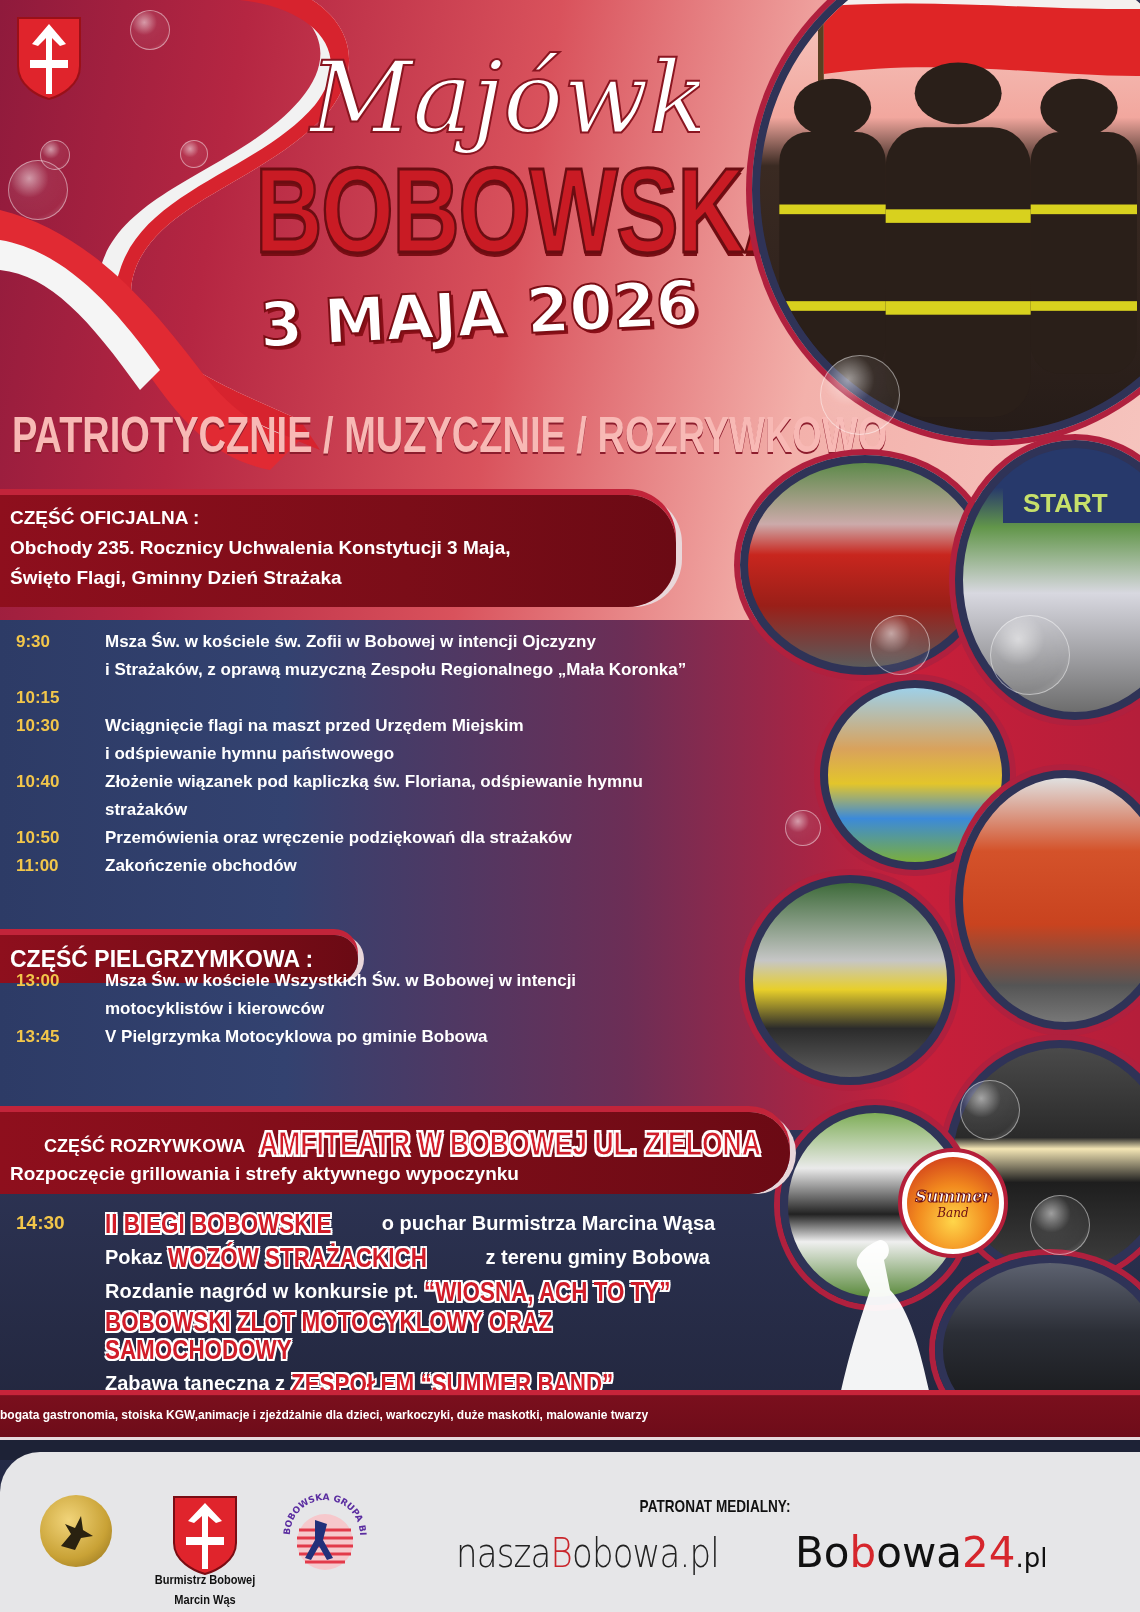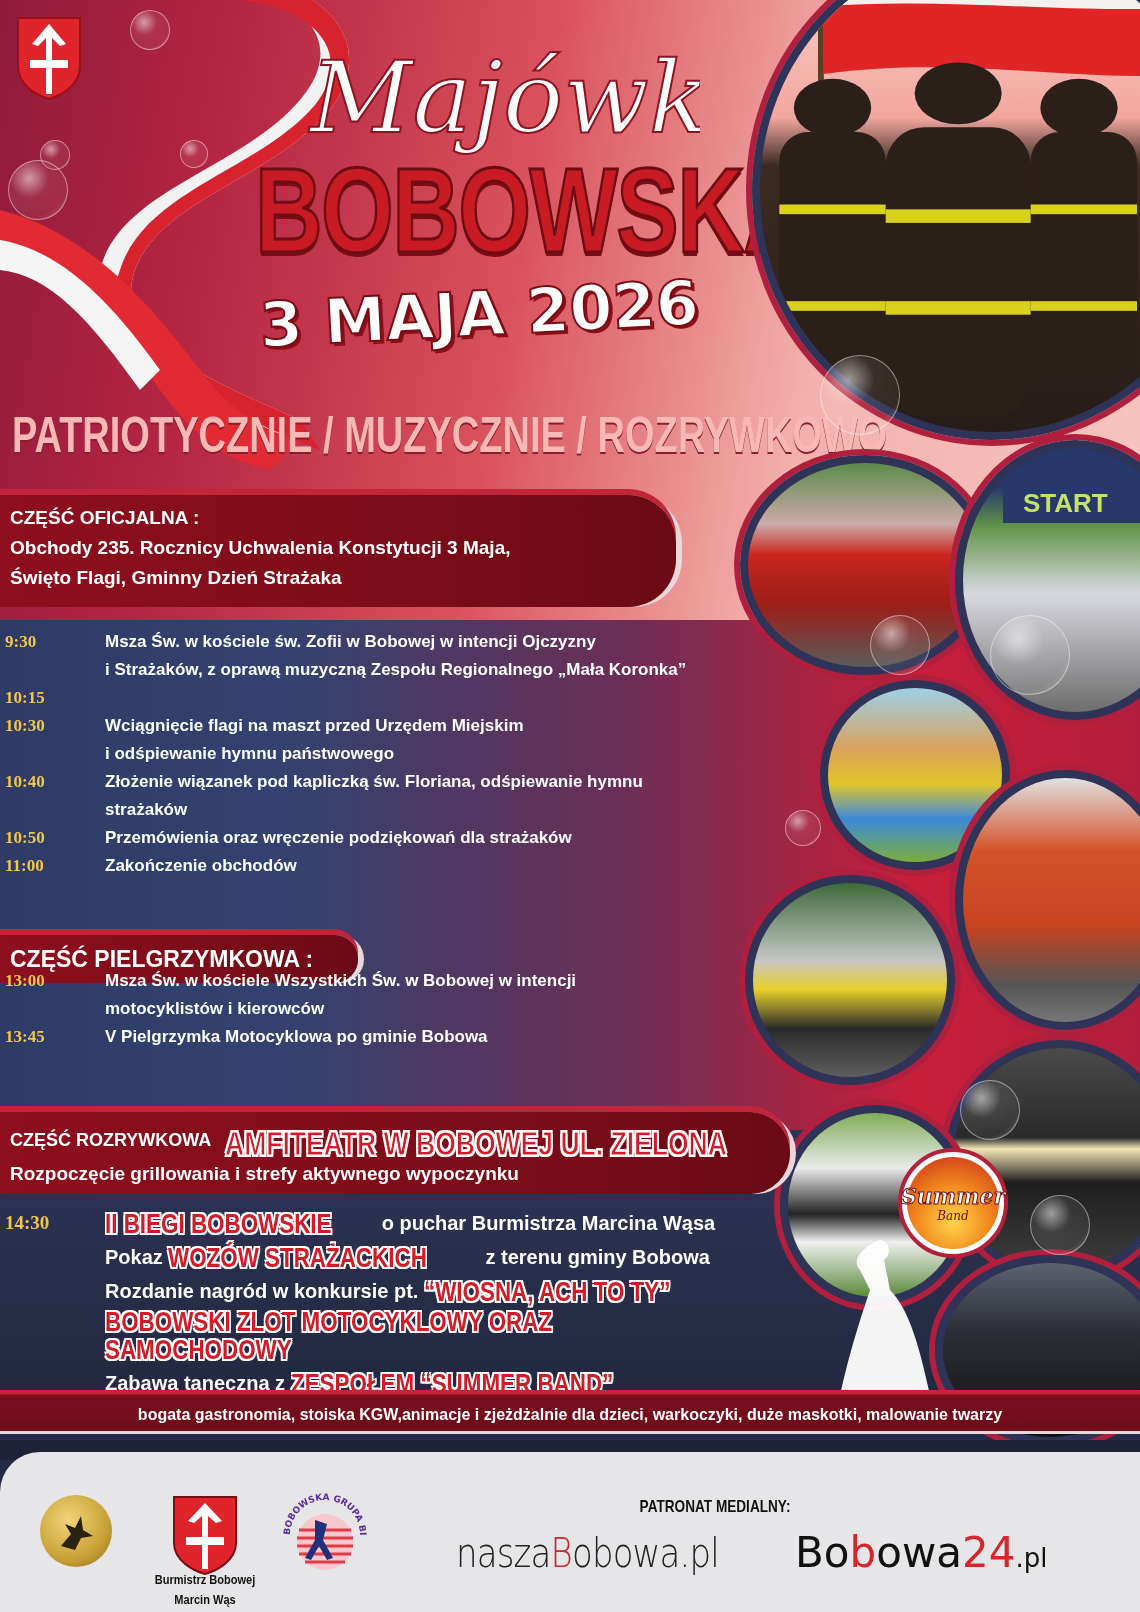--- a/index.html
+++ b/index.html
@@ -96,21 +96,21 @@
   .summer-logo {
     position: absolute; left: 898px; top: 1148px; width: 110px; height: 110px; border-radius: 50%;
     background: #fff; border: 4px solid #b51f3a;
     display: flex; align-items: center; justify-content: center;
   }
   .summer-inner {
     width: 92px; height: 92px; border-radius: 50%;
     background: radial-gradient(circle at 50% 70%, #ffd64a 0%, #f28a1e 45%, #c7271a 100%);
     display: flex; align-items: center; justify-content: center; flex-direction: column;
   }
-  .summer-text { font-family: "DejaVu Serif", serif; font-style: italic; font-weight: 700; font-size: 22px; color: #fff; text-align: center; -webkit-text-stroke: 1px #6b0d12; }
+  .summer-text { font-family: "DejaVu Serif", serif; font-style: italic; font-weight: 700; font-size: 16px; color: #fff; text-align: center; -webkit-text-stroke: 1px #6b0d12; }
   .summer-sub { font-family: "DejaVu Serif", serif; font-style: italic; font-size: 12px; color: #6b0d12; }
 
   .dancers { position: absolute; left: 820px; top: 1230px; width: 120px; height: 170px; }
 
   
   .bubble { position: absolute; border-radius: 50%;
     background: radial-gradient(circle at 35% 30%, rgba(255,255,255,0.55) 0%, rgba(255,255,255,0.08) 35%, rgba(255,255,255,0.05) 70%, rgba(255,255,255,0.35) 100%);
     border: 1px solid rgba(255,255,255,0.45); }
 
   
@@ -120,53 +120,53 @@
     border-top-right-radius: 48px; border-bottom-right-radius: 48px;
     box-shadow: 0 -6px 0 #c2243a, 6px 0 0 #e9d7da;
     color: #fff;
   }
   .sec-official { top: 495px; width: 676px; height: 112px; padding: 8px 0 0 10px; }
   .sec-official .h { font-size: 19px; font-weight: 700; line-height: 30px; }
   .sec-official .l { font-size: 19px; font-weight: 700; line-height: 30px; }
   .sec-pilgrim { top: 935px; width: 358px; height: 48px; padding: 12px 0 0 10px; }
   .sec-pilgrim .h { font-size: 23px; font-weight: 700; line-height: 24px; }
   .sec-fun { top: 1112px; width: 790px; height: 82px; padding: 14px 0 0 10px; }
-  .sec-fun .h { font-size: 18px; font-weight: 700; line-height: 28px; display: flex; align-items: flex-start; white-space: nowrap; }
+  .sec-fun .h { font-size: 18px; font-weight: 700; line-height: 28px; display: flex; align-items: flex-end; white-space: nowrap; margin-left: 34px; }
   .sec-fun .l { font-size: 19px; font-weight: 700; line-height: 28px; }
   .venue {
     display: inline-block; margin-left: 14px;
     font-weight: 700; font-size: 34px; color: #d11c28; line-height: 1;
     -webkit-text-stroke: 1px #fff;
     text-shadow: 2px 2px 0 #fff, -2px -2px 0 #fff, 2px -2px 0 #fff, -2px 2px 0 #fff;
     transform: scaleX(0.78); transform-origin: left center;
   }
 
   
   .sched { position: absolute; left: 0; width: 820px; }
   .row { display: flex; align-items: flex-start; }
-  .time { width: 105px; padding-left: 5px; color: #f2c64a; font-weight: 700; font-size: 17px; line-height: 28px; font-family: Liberation Serif, serif; }
+  .time { width: 105px; padding-left: 16px; color: #f2c64a; font-weight: 700; font-size: 17px; line-height: 28px; }
   .desc { color: #fff; font-weight: 700; font-size: 17px; line-height: 28px; flex: 1; }
   .sched-1 { top: 628px; }
   .sched-2 { top: 967px; }
   .sched-3 { top: 1206px; }
   .sched-3 .desc { font-size: 20px; line-height: 34px; }
   .sched-3 .time { font-size: 19px; line-height: 34px; }
   .hl {
     font-weight: 700; color: #d11c28; font-size: 28px;
     display: inline-block; line-height: 1; vertical-align: -3px;
     text-shadow: 2px 2px 0 #fff, -2px -2px 0 #fff, 2px -2px 0 #fff, -2px 2px 0 #fff, 0 2px 0 #fff, 2px 0 0 #fff;
     transform: scaleX(0.8); transform-origin: left center;
     margin-right: -12px;
   }
 
   
   .extras-bar {
-    position: absolute; left: 0; top: 1390px; width: 1140px; height: 44px;
+    position: absolute; left: 0; top: 1390px; width: 1140px; height: 50px;
     background: linear-gradient(180deg, #c6243a 0%, #c6243a 10%, #7a0f1d 12%, #6e0c19 100%);
-    color: #fff; font-size: 16px; font-weight: 700; text-align: center;
+    color: #fff; font-size: 12px; font-weight: 700; text-align: left;
     line-height: 50px; white-space: nowrap;
     border-bottom: 3px solid #e6d9dc;
   }
 
   .footer {
     position: absolute; left: 0; top: 1452px; width: 1140px; height: 160px;
     background: #e6e6e8;
     border-top-left-radius: 40px;
   }
   .footer-dark { position: absolute; left: 0; top: 1440px; width: 1140px; height: 20px; background: #1d2236; }

